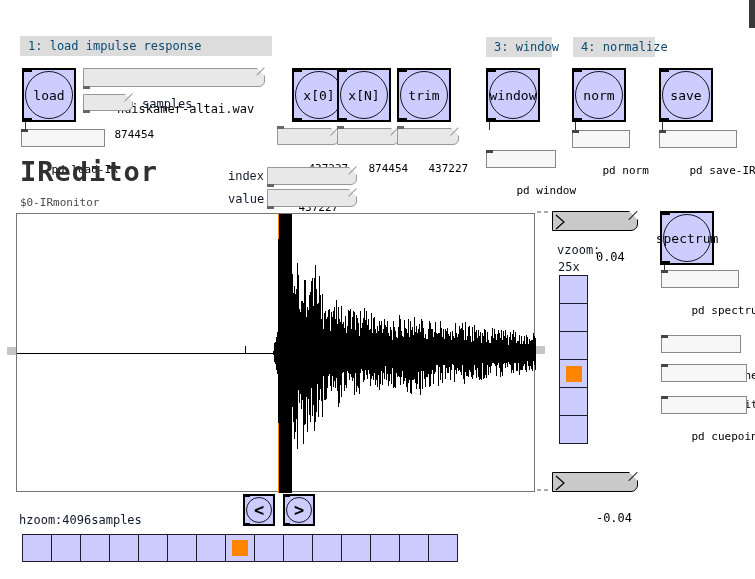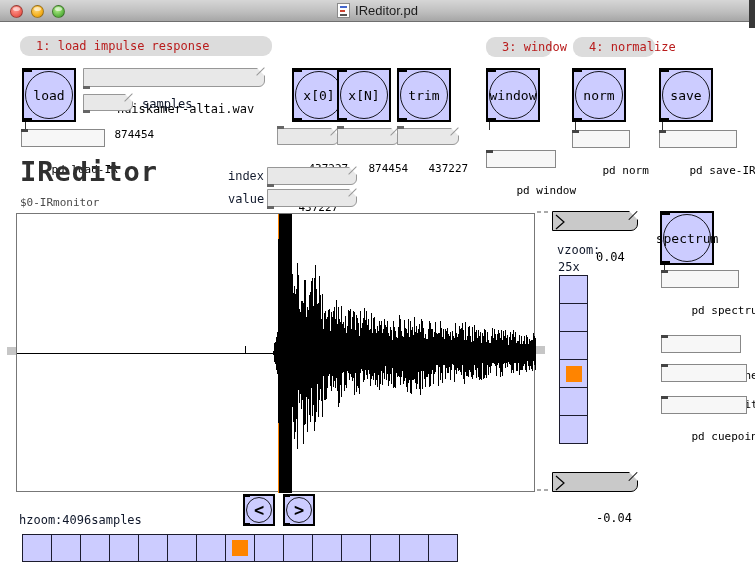--- a/index.html
+++ b/index.html
@@ -21,21 +21,21 @@
   #titletext { display:flex; align-items:center; gap:5px; }
   #doc-icon { width:13px; height:15px; background:#fdfdfd; border:1px solid #8a8a8a; position:relative; }
   #doc-icon i { position:absolute; display:block; }
   #doc-icon .m1 { left:2px; top:2px; width:7px; height:2px; background:#4466cc; }
   #doc-icon .m2 { left:2px; top:6px; width:5px; height:2px; background:#cc4433; }
   #doc-icon .m3 { left:2px; top:10px; width:7px; height:2px; background:#555; }
   #corner-shadow { position:absolute; right:0; top:0; width:6px; height:28px; background:#383838; }
 
   
   .comment { position:absolute; font-size:12px; color:#0f172a; white-space:pre; }
-  .seclabel { position:absolute; height:20px; line-height:20px; background:#dcdcdc; color:#b91c1c; font-size:12px; padding-left:16px; white-space:pre;border-radius:9px; }
+  .seclabel { position:absolute; height:20px; line-height:20px; background:#dcdcdc; color:#0c4a6e; font-size:12px; padding-left:8px; white-space:pre; }
 
   .bang { position:absolute; width:54px; height:54px; background:#ccccff; border:2px solid #000; }
   .bang::before { content:''; position:absolute; top:-2px; left:-2px; width:10px; height:4px; background:#000; }
   .bang::after  { content:''; position:absolute; bottom:-2px; left:-2px; width:10px; height:4px; background:#000; }
   .bang .circle { position:absolute; left:1px; top:1px; right:1px; bottom:1px; border:1.5px solid #15151f; border-radius:50%;
     display:flex; align-items:center; justify-content:center; }
   .bang .blabel { font-size:13px; color:#000; white-space:nowrap; }
   .bang.small { width:32px; height:32px; }
   .bang.small::before,.bang.small::after { width:7px; height:3px; }
   .bang.small .blabel { font-size:17px; font-weight:bold; }
@@ -130,33 +130,20 @@
   #hradio { left:22px; top:534px; height:28px; display:flex; }
   #hradio .cell { width:30px; height:28px; margin-left:-1px; }
   #hradio .cell:first-child { margin-left:0; }
   .radio .sel { position:absolute; left:50%; top:50%; width:16px; height:16px; transform:translate(-50%,-50%); }
 </style>
 </head>
 <body>
 
 <div id="window">
 
-  <div id="titlebar">
-    <span class="tl" id="tl-close"></span>
-    <span class="tl" id="tl-min"></span>
-    <span class="tl" id="tl-zoom"></span>
-    <span id="titletext">
-      <span id="doc-icon">
-          <i class="m1"></i>
-          <i class="m2"></i>
-          <i class="m3"></i>
-        </span>
-      <span>IReditor.pd</span>
-    </span>
-  </div>
   <div id="corner-shadow"></div>
 
   <div class="seclabel" id="lbl1">1: load impulse response</div>
   <div class="seclabel" id="lbl3">3: window</div>
   <div class="seclabel" id="lbl4">4: normalize</div>
 
   <div class="bang" id="bang-load">
     <div class="circle">
       <span class="blabel">load</span>
       </div>

